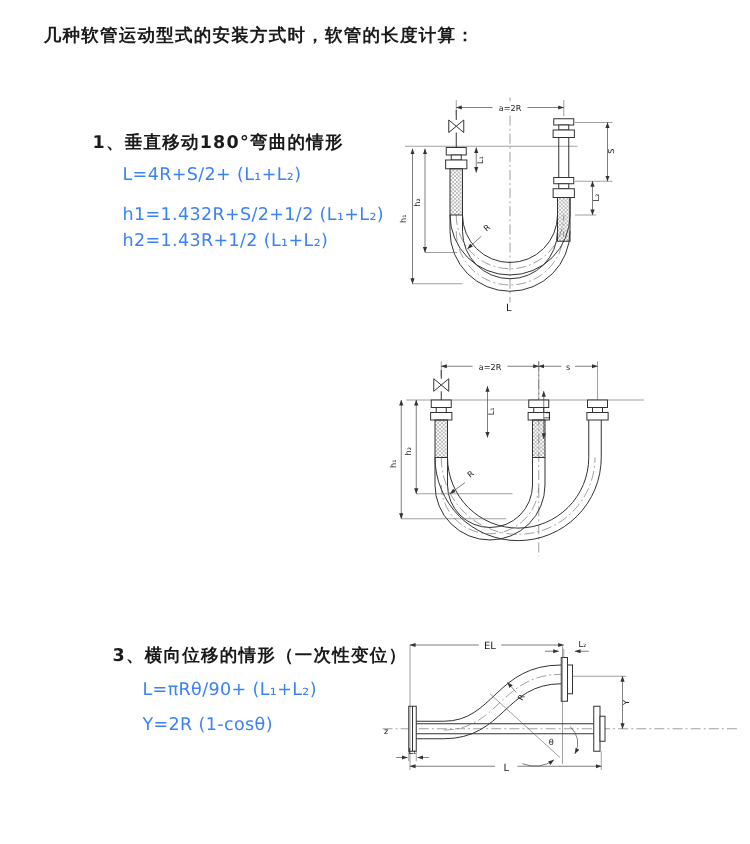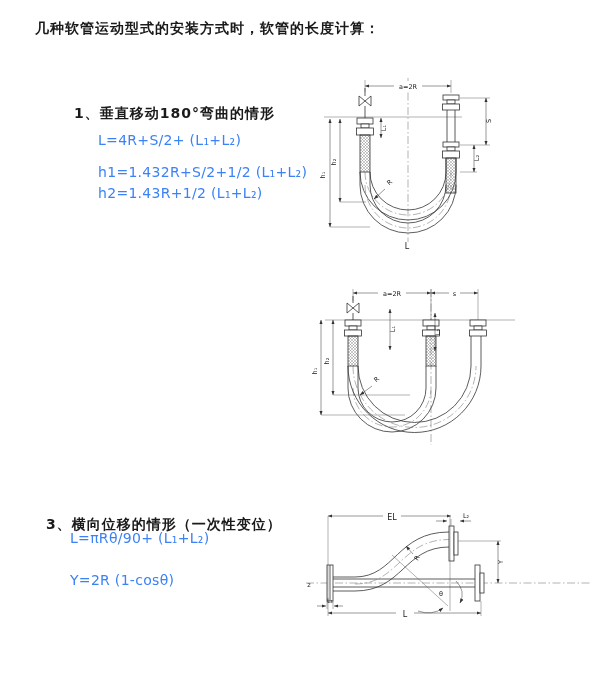--- a/index.html
+++ b/index.html
@@ -13,21 +13,21 @@
     font-size:14px;font-weight:bold;letter-spacing:1px;white-space:nowrap;
   }
   .sec{position:absolute;left:46px;}
   .sec .heading{font-size:14px;font-weight:bold;letter-spacing:1px;white-space:nowrap;}
   .sec .formula{
     position:absolute;left:24px;font-size:14px;font-weight:normal;
     letter-spacing:.3px;white-space:nowrap;color:#3b82f6;
   }
   #sec1{top:105px;margin-left:28px;} #sec1 .f0{top:27px;} #sec1 .f1{top:59px;} #sec1 .f2{top:80px;}
   #sec2{top:301px;} #sec2 .f0{top:28px;} #sec2 .f1{top:57px;} #sec2 .f2{top:85px;}
-  #sec3{top:516px;} #sec3 .f0{top:14px;} #sec3 .f1{top:56px;} #sec3 .f2{top:84px;}
+  #sec3{top:516px;margin-left:44px;} #sec3 .f0{top:28px;} #sec3 .f1{top:56px;} #sec3 .f2{top:84px;}
   .sec{height:130px;width:290px;}
   svg.diag{position:absolute;overflow:visible;}
   #diag1{left:310px;top:72px;}
   #diag2{left:310px;top:283px;}
   #diag3{left:300px;top:503px;}
   
   .ol{stroke:#333;stroke-width:.8;fill:none;}          
   .of{stroke:#333;stroke-width:.8;fill:#fff;}          
   .dl{stroke:#444;stroke-width:.55;fill:none;}         
   .xl{stroke:#555;stroke-width:.45;fill:none;}         

